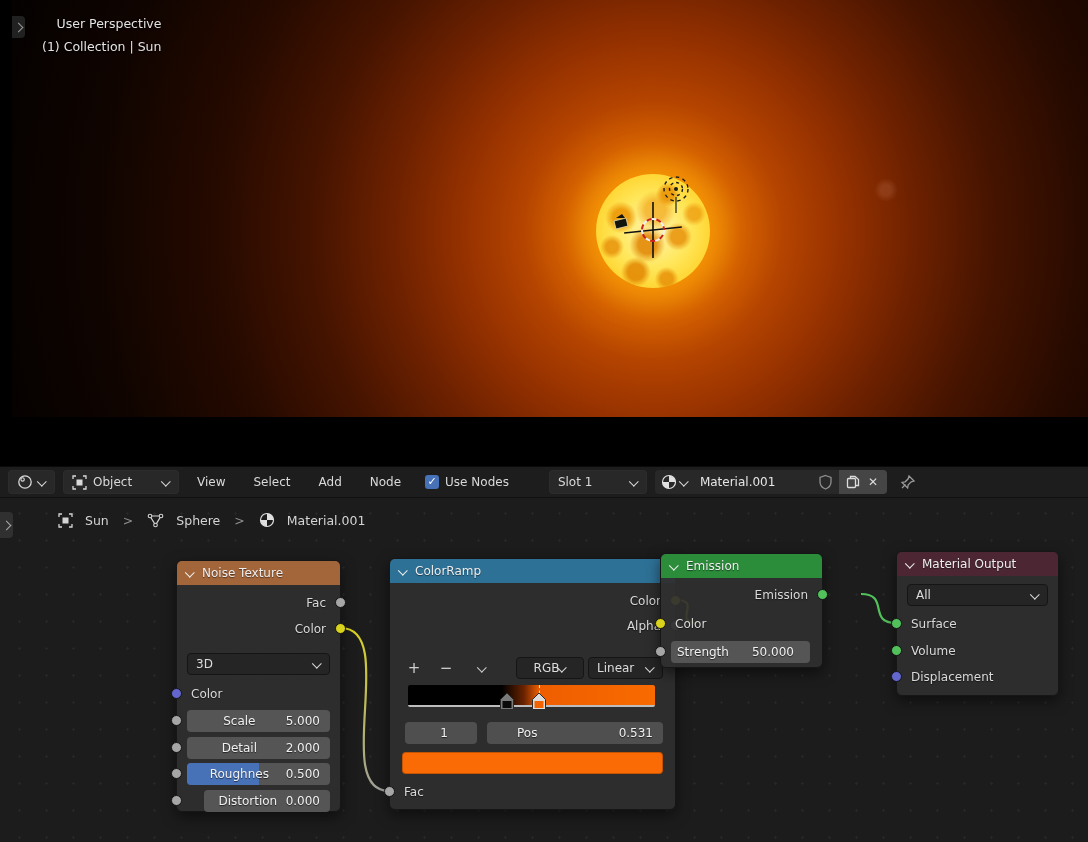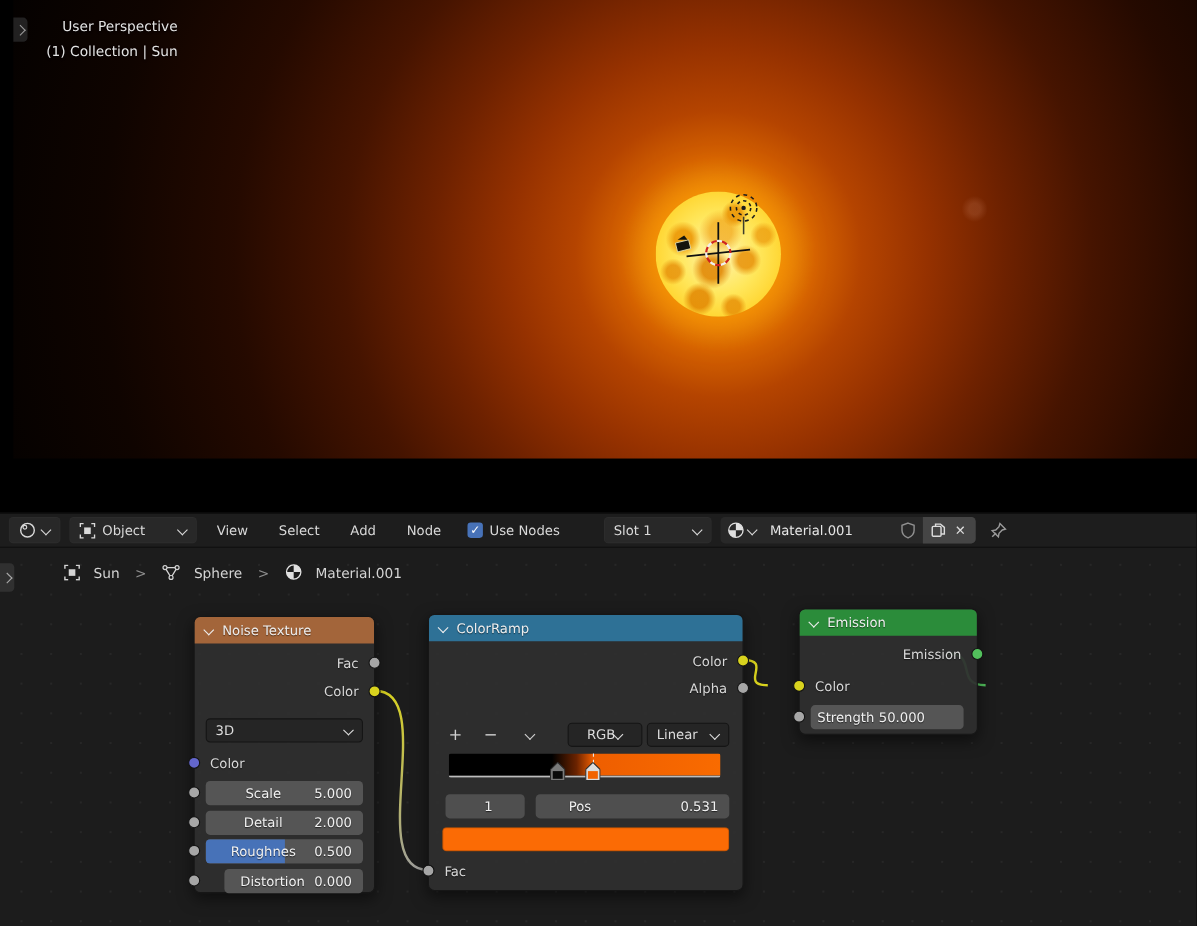--- a/index.html
+++ b/index.html
@@ -353,35 +353,57 @@
 
       <div class="row" style="top:225px; left:14px;">
           <span>Fac</span>
         </div>
 
       <span class="socket s-yellow" style="right:-6px; top:36px;"></span>
       <span class="socket s-gray" style="right:-6px; top:61px;"></span>
       <span class="socket s-gray" style="left:-6px;  top:227px;"></span>
     </div>
 
-    <div class="node" style="left:726px; top:55px; width:163px; height:115px;">
+    <div class="node" style="left:660px; top:55px; width:163px; height:115px;">
       <div class="node-head" style="background:#2b8c3a;">
         <span class="chev"></span>
         <span>Emission</span>
       </div>
       <div class="row out" style="top:33px; left:10px; right:14px;">
           <span>Emission</span>
         </div>
       <div class="row" style="top:62px; left:14px;">
           <span>Color</span>
         </div>
       <div class="slider" style="top:87px; left:10px; right:12px;">
         <span class="lab" style="flex:0 1 auto; ">Strength</span>
-        <span class="val" style="margin-left:4px;">50.000</span>
+        <span class="val" style="margin-left:23px;">50.000</span>
       </div>
       <span class="socket s-green" style="right:-6px; top:35px;"></span>
       <span class="socket s-yellow" style="left:-6px;  top:64px;"></span>
       <span class="socket s-gray" style="left:-6px;  top:92px;"></span>
     </div>
 
+    <div class="node" style="left:896px; top:53px; width:163px; height:145px;">
+      <div class="node-head" style="background:#4c2733;">
+        <span class="chev"></span>
+        <span>Material Output</span>
+      </div>
+      <div class="dropdown" style="top:32px; left:10px; right:10px;">
+        <span>All</span>
+          <span class="chev"></span>
+      </div>
+      <div class="row" style="top:64px; left:14px;">
+          <span>Surface</span>
+        </div>
+      <div class="row" style="top:91px; left:14px;">
+          <span>Volume</span>
+        </div>
+      <div class="row" style="top:117px; left:14px;">
+          <span>Displacement</span>
+        </div>
+      <span class="socket s-green" style="left:-6px; top:66px;"></span>
+      <span class="socket s-green" style="left:-6px; top:93px;"></span>
+      <span class="socket s-vector" style="left:-6px; top:119px;"></span>
+    </div>
 
   </div>
 </div>
 
 </body></html>

